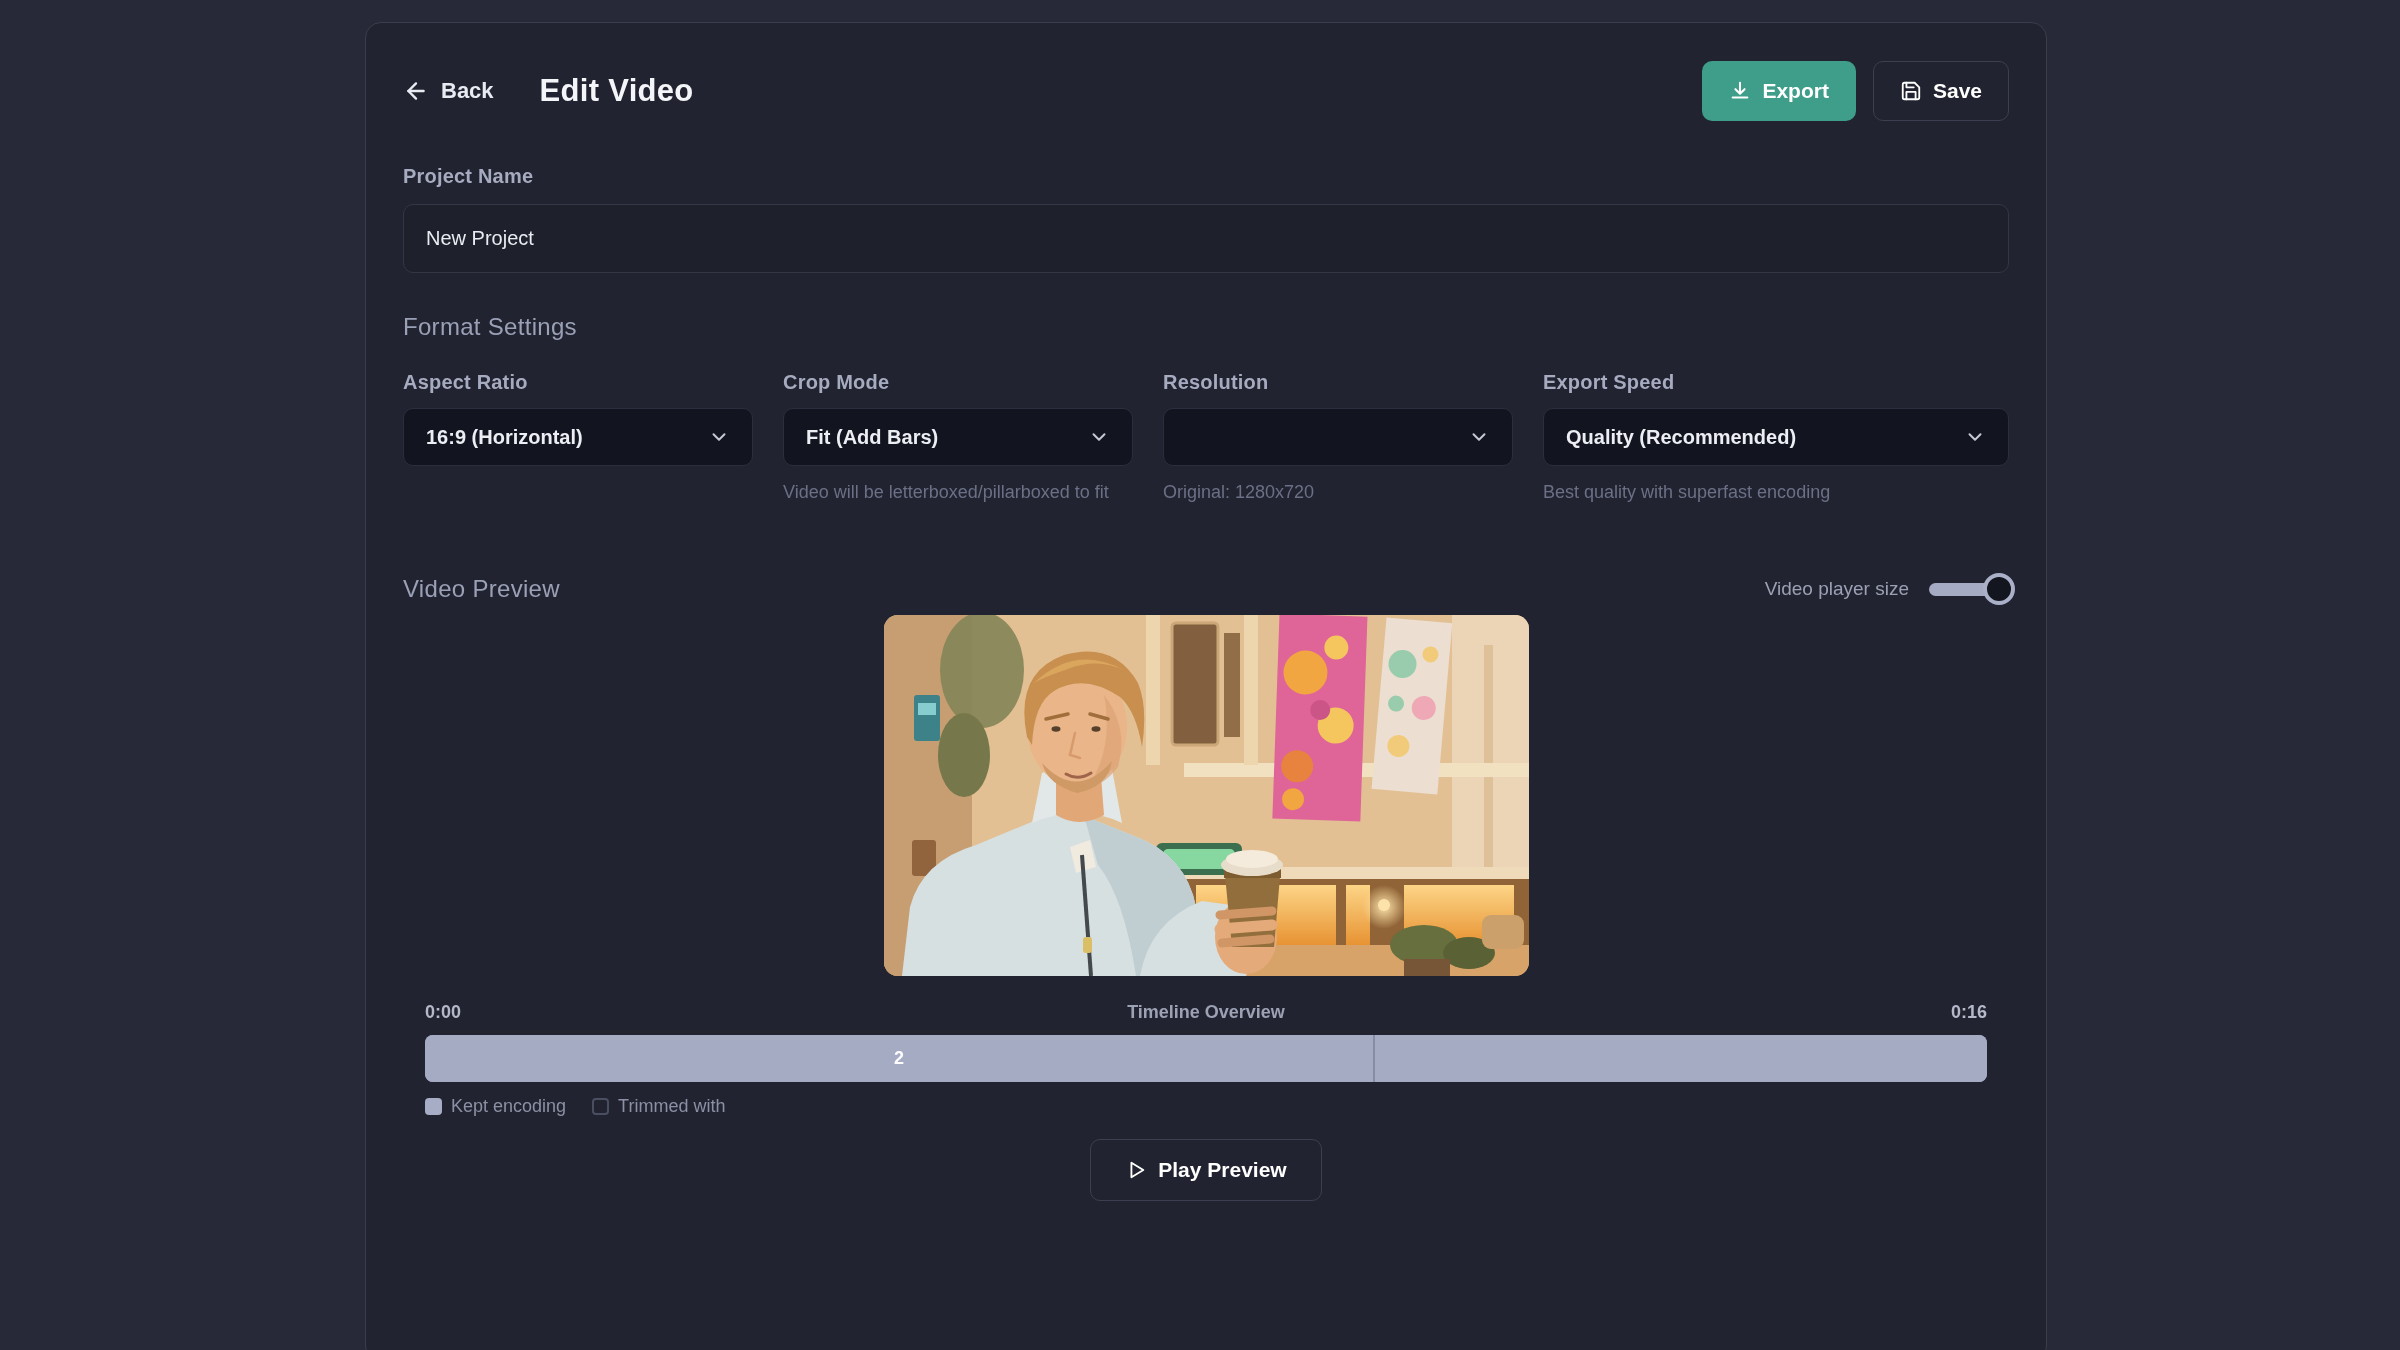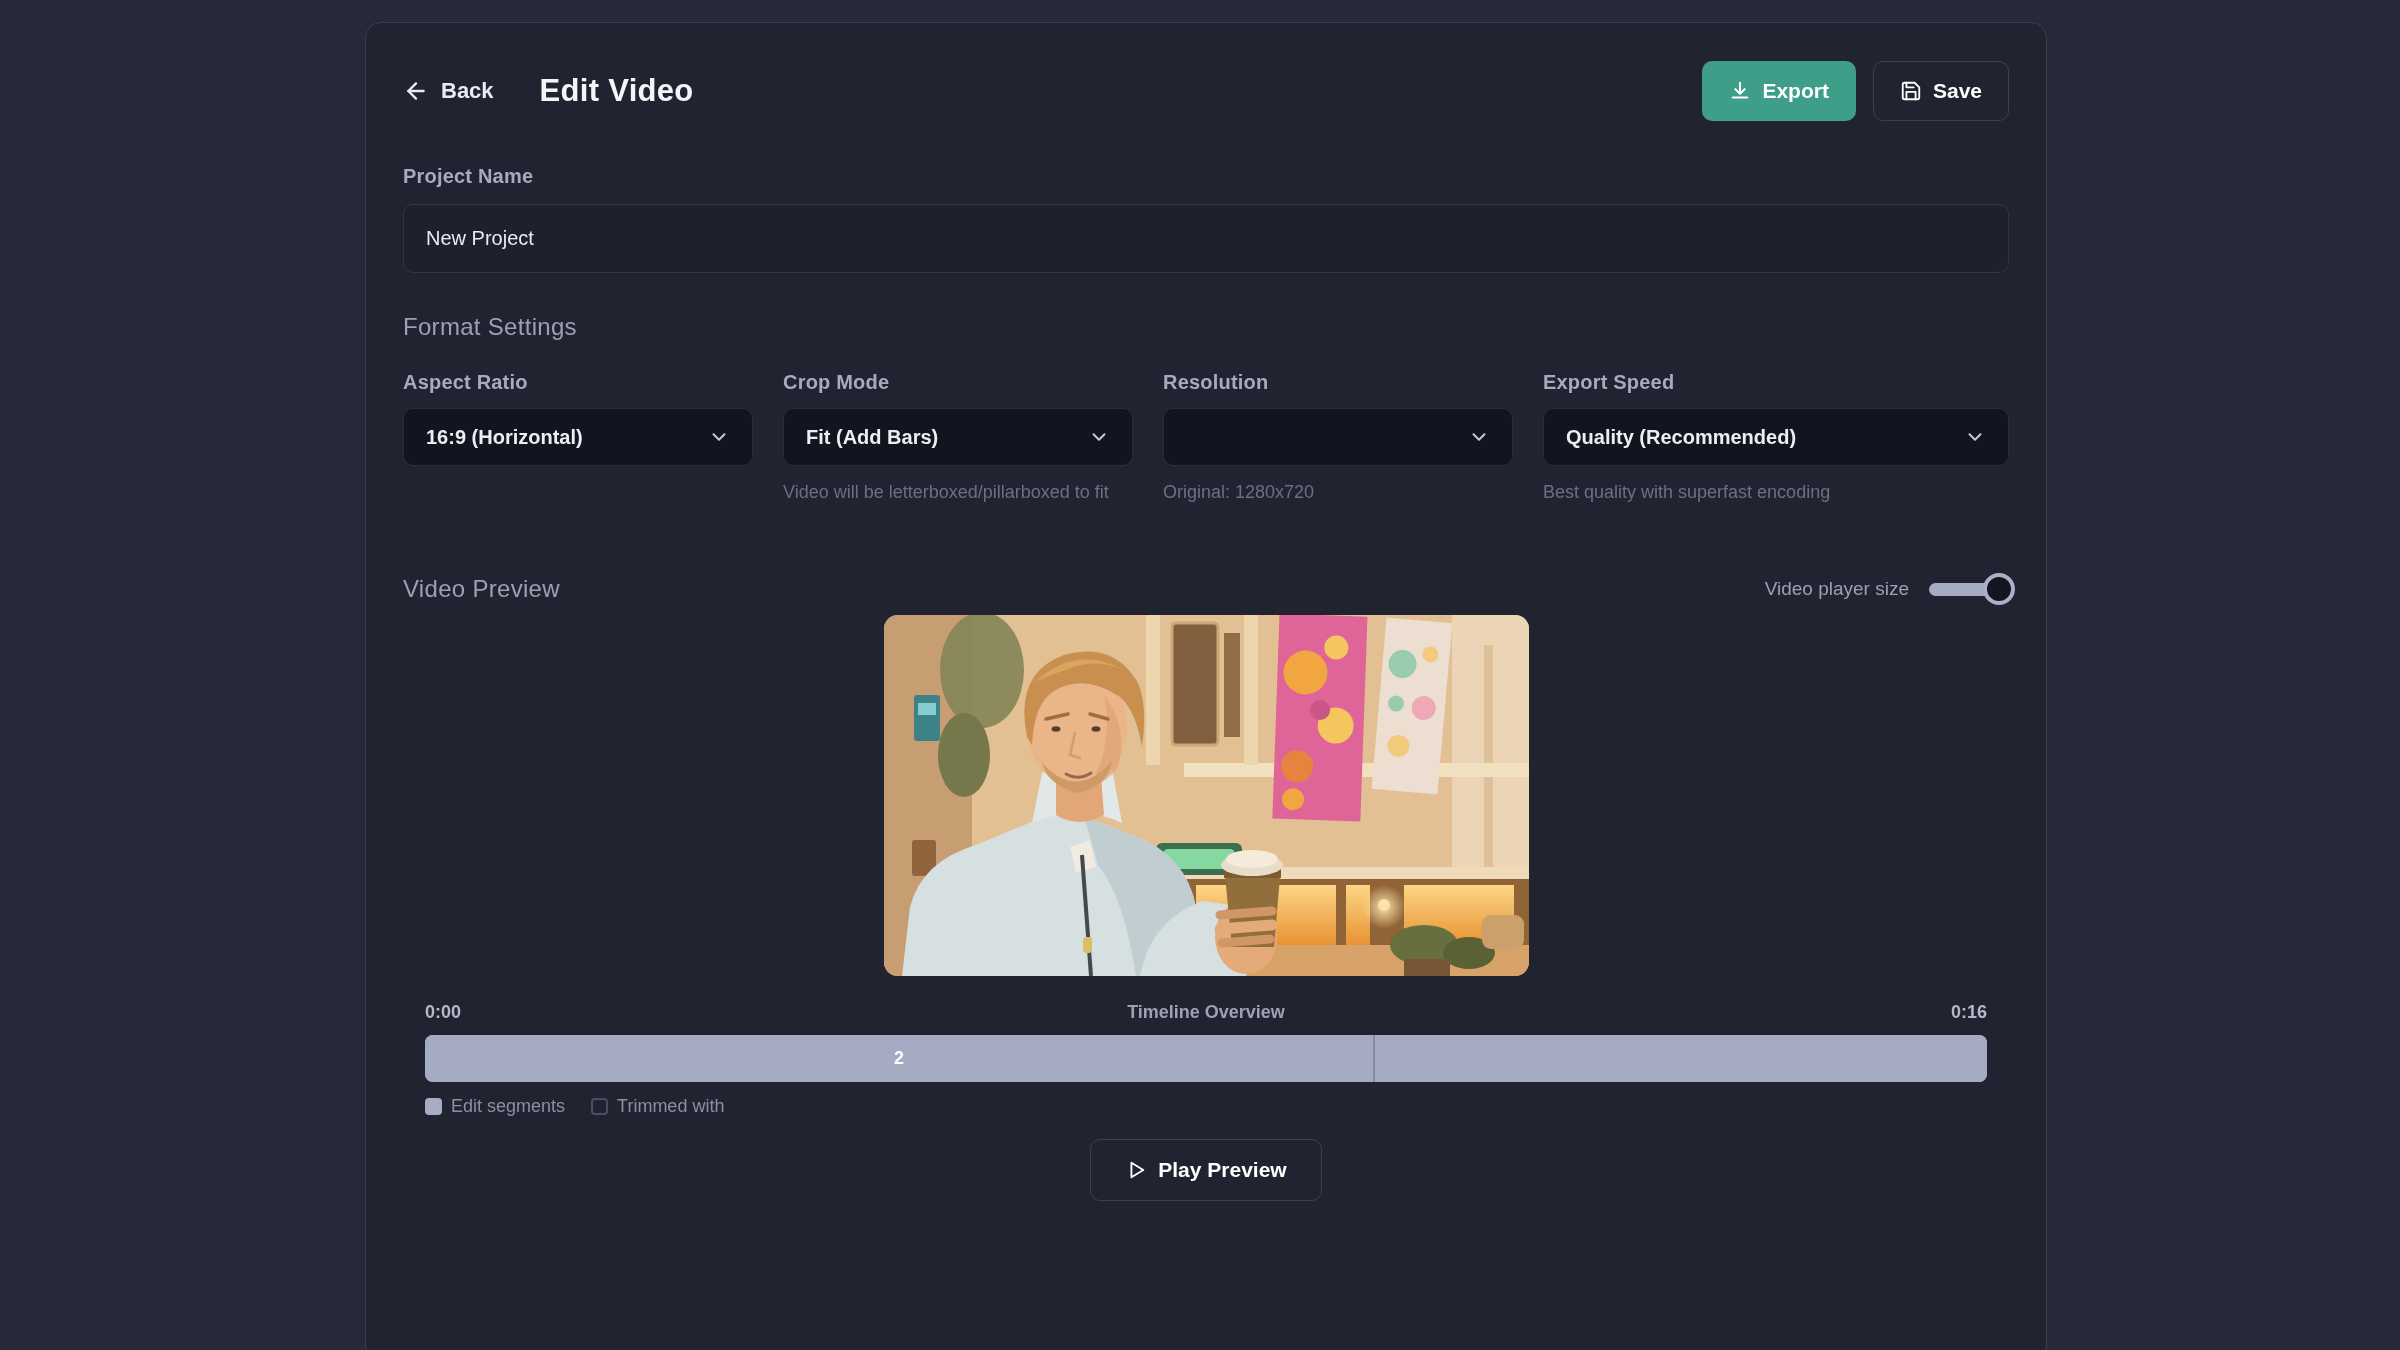--- a/index.html
+++ b/index.html
@@ -322,21 +322,21 @@
         <div class="tl-seg" style="width: 60.7%;">
           <span class="seg-label">2</span>
         </div>
         <div class="tl-seg" style="width: 39.3%;">
           <span class="seg-label"></span>
         </div>
       </div>
       <div class="legend">
         <div class="legend-item">
           <span class="sw sw-kept"></span>
-          <span>Edit segments</span>
+          <span>Kept encoding</span>
         </div>
         <div class="legend-item">
           <span class="sw sw-trimmed"></span>
           <span>Trimmed with</span>
         </div>
       </div>
     </div>
 
     <div class="footer">
       <div class="btn btn-play">

